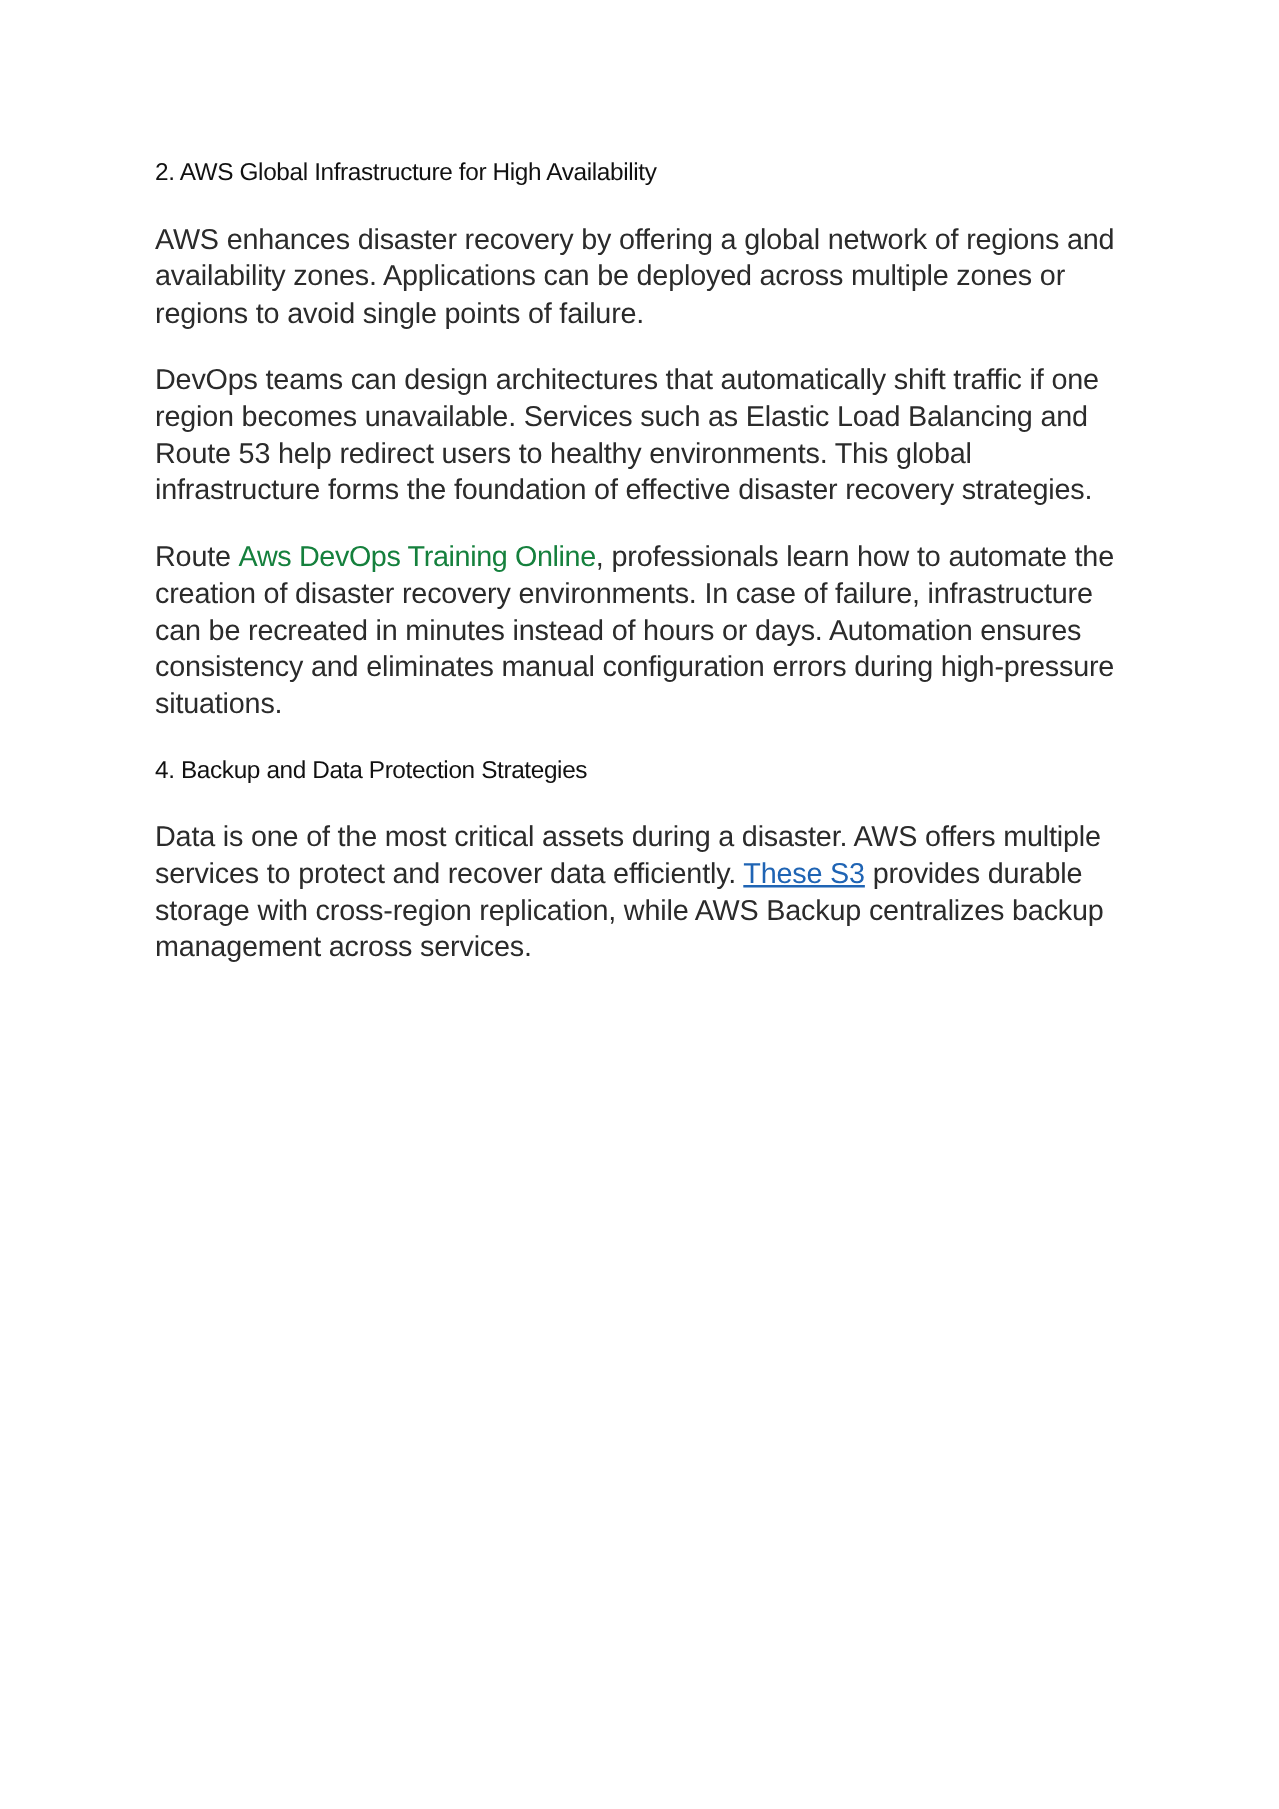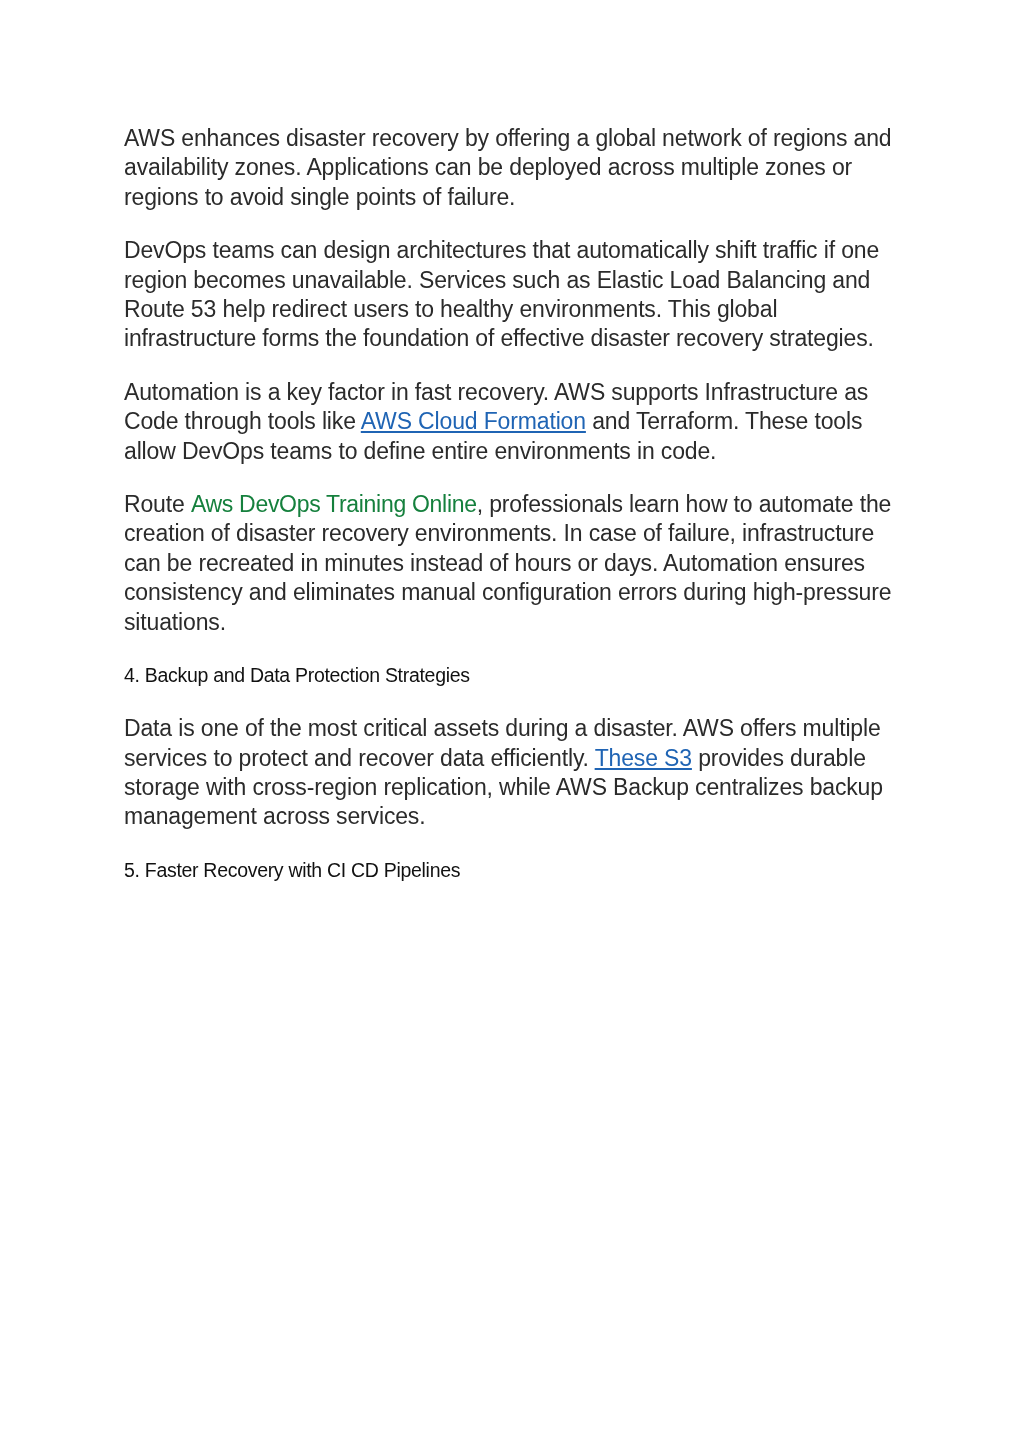--- a/index.html
+++ b/index.html
@@ -48,31 +48,30 @@
       letter-spacing: -0.3px;
       margin-top: 43px;
     }
   </style>
 </head>
 <body>
 
 <div class="page">
 
   <section>
+    <h2 class="heading">2. AWS Global Infrastructure for High Availability</h2>
     <p class="para">AWS enhances disaster recovery by offering a global network of regions and availability zones. Applications can be deployed across multiple zones or regions to avoid single points of failure.</p>
     <p class="para">DevOps teams can design architectures that automatically shift traffic if one region becomes unavailable. Services such as Elastic Load Balancing and Route 53 help redirect users to healthy environments. This global infrastructure forms the foundation of effective disaster recovery strategies.</p>
   </section>
 
   <section>
-    <p class="para"><span>Automation is a key factor in fast recovery. AWS supports Infrastructure as Code through tools like </span><a class="link">AWS Cloud Formation</a><span> and Terraform. These tools allow DevOps teams to define entire environments in code.</span></p>
     <p class="para"><span>Route </span><span class="strong">Aws DevOps Training Online</span><span>, professionals learn how to automate the creation of disaster recovery environments. In case of failure, infrastructure can be recreated in minutes instead of hours or days. Automation ensures consistency and eliminates manual configuration errors during high-pressure situations.</span></p>
   </section>
 
   <section>
     <h2 class="heading">4. Backup and Data Protection Strategies</h2>
     <p class="para"><span>Data is one of the most critical assets during a disaster. AWS offers multiple services to protect and recover data efficiently. </span><a class="link">These S3</a><span> provides durable storage with cross-region replication, while AWS Backup centralizes backup management across services.</span></p>
   </section>
 
   <section>
-    <h2 class="heading">5. Faster Recovery with CI CD Pipelines</h2>
   </section>
 
 </div>
 
 </body></html>

